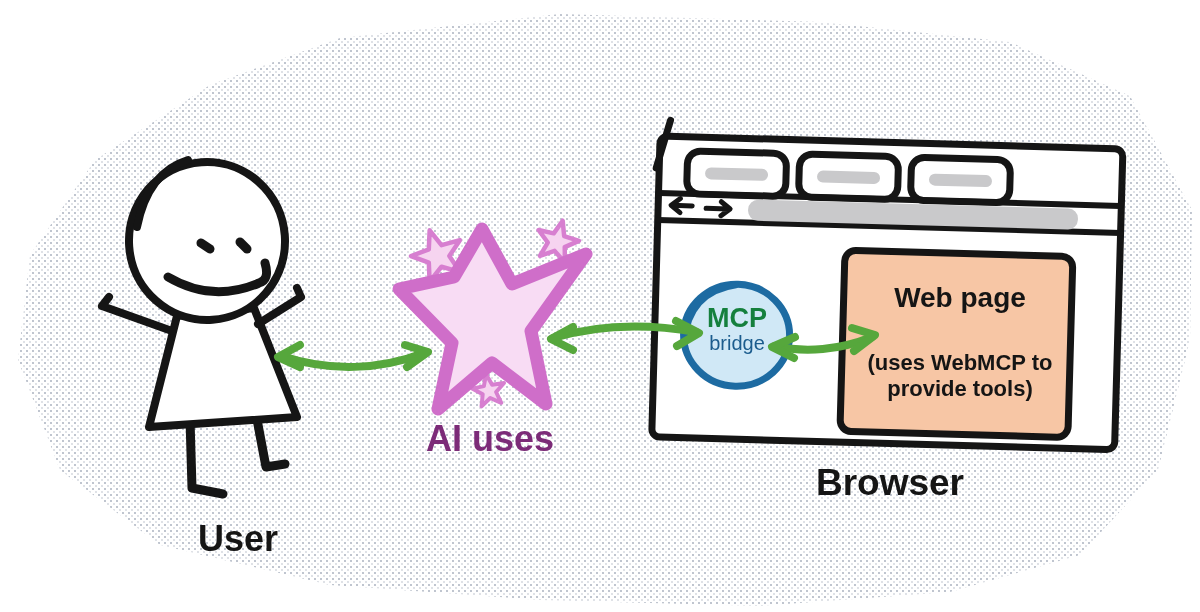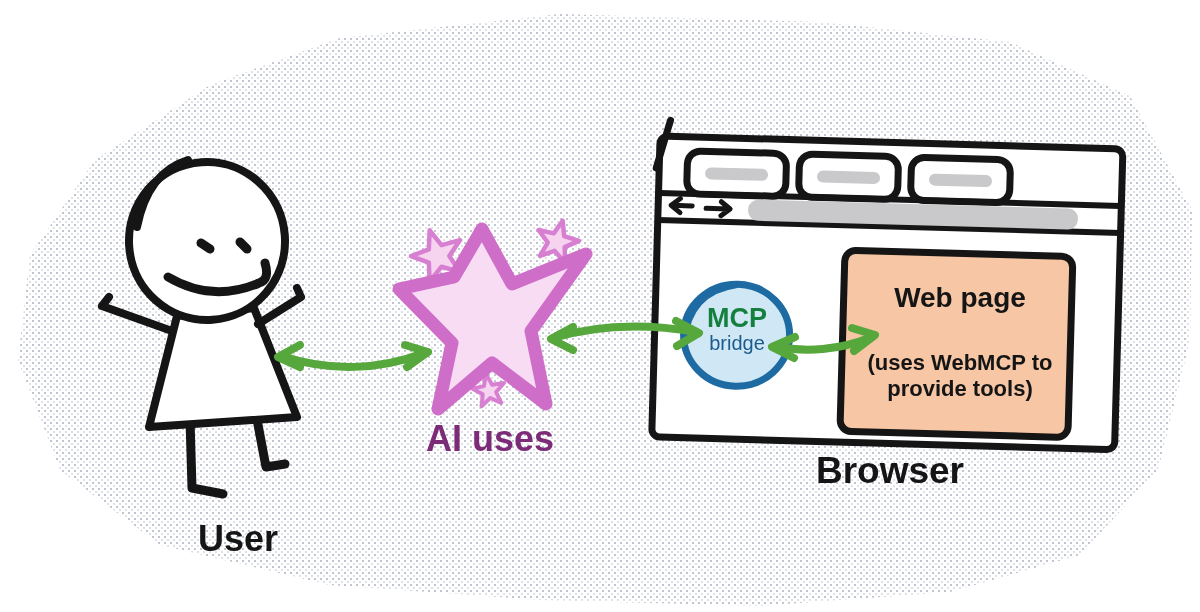--- a/index.html
+++ b/index.html
@@ -12,21 +12,21 @@
           radial-gradient(circle, rgba(140,150,168,.28) 1px, transparent 1.45px);
         background-size:6px 6px,6px 6px;background-position:0 0,3px 3px;
         clip-path:polygon(340px 38px,560px 14px,820px 22px,1010px 42px,1130px 96px,
           1192px 210px,1190px 340px,1158px 470px,1080px 555px,950px 592px,760px 606px,
           540px 600px,330px 585px,160px 545px,60px 470px,18px 360px,30px 255px,
           95px 160px,210px 85px);}
   svg{position:absolute;left:0;top:0;}
   .label{position:absolute;font-weight:bold;color:#151515;text-align:center;line-height:1.05;}
   #user-label{left:168px;top:501px;width:140px;font-size:36px;margin-top:19px;}
   #agent-label{left:390px;top:420px;width:200px;font-size:36px;color:#7c2b78;}
-  #browser-label{left:790px;top:452px;width:200px;font-size:37px;}
+  #browser-label{left:790px;top:464px;width:200px;font-size:37px;}
   #mcp-line1{left:687px;top:304px;width:100px;font-size:27px;color:#15803d;}
   #mcp-line2{left:687px;top:333px;width:100px;font-size:20px;font-weight:normal;color:#1b5c8d;}
   #webpage-title{left:860px;top:283px;width:200px;font-size:28px;}
   #webpage-subtitle{left:858px;top:350px;width:204px;font-size:22px;line-height:1.2;}
 </style>
 </head>
 <body>
 
 <div id="stage">
   <div id="blob"></div>

